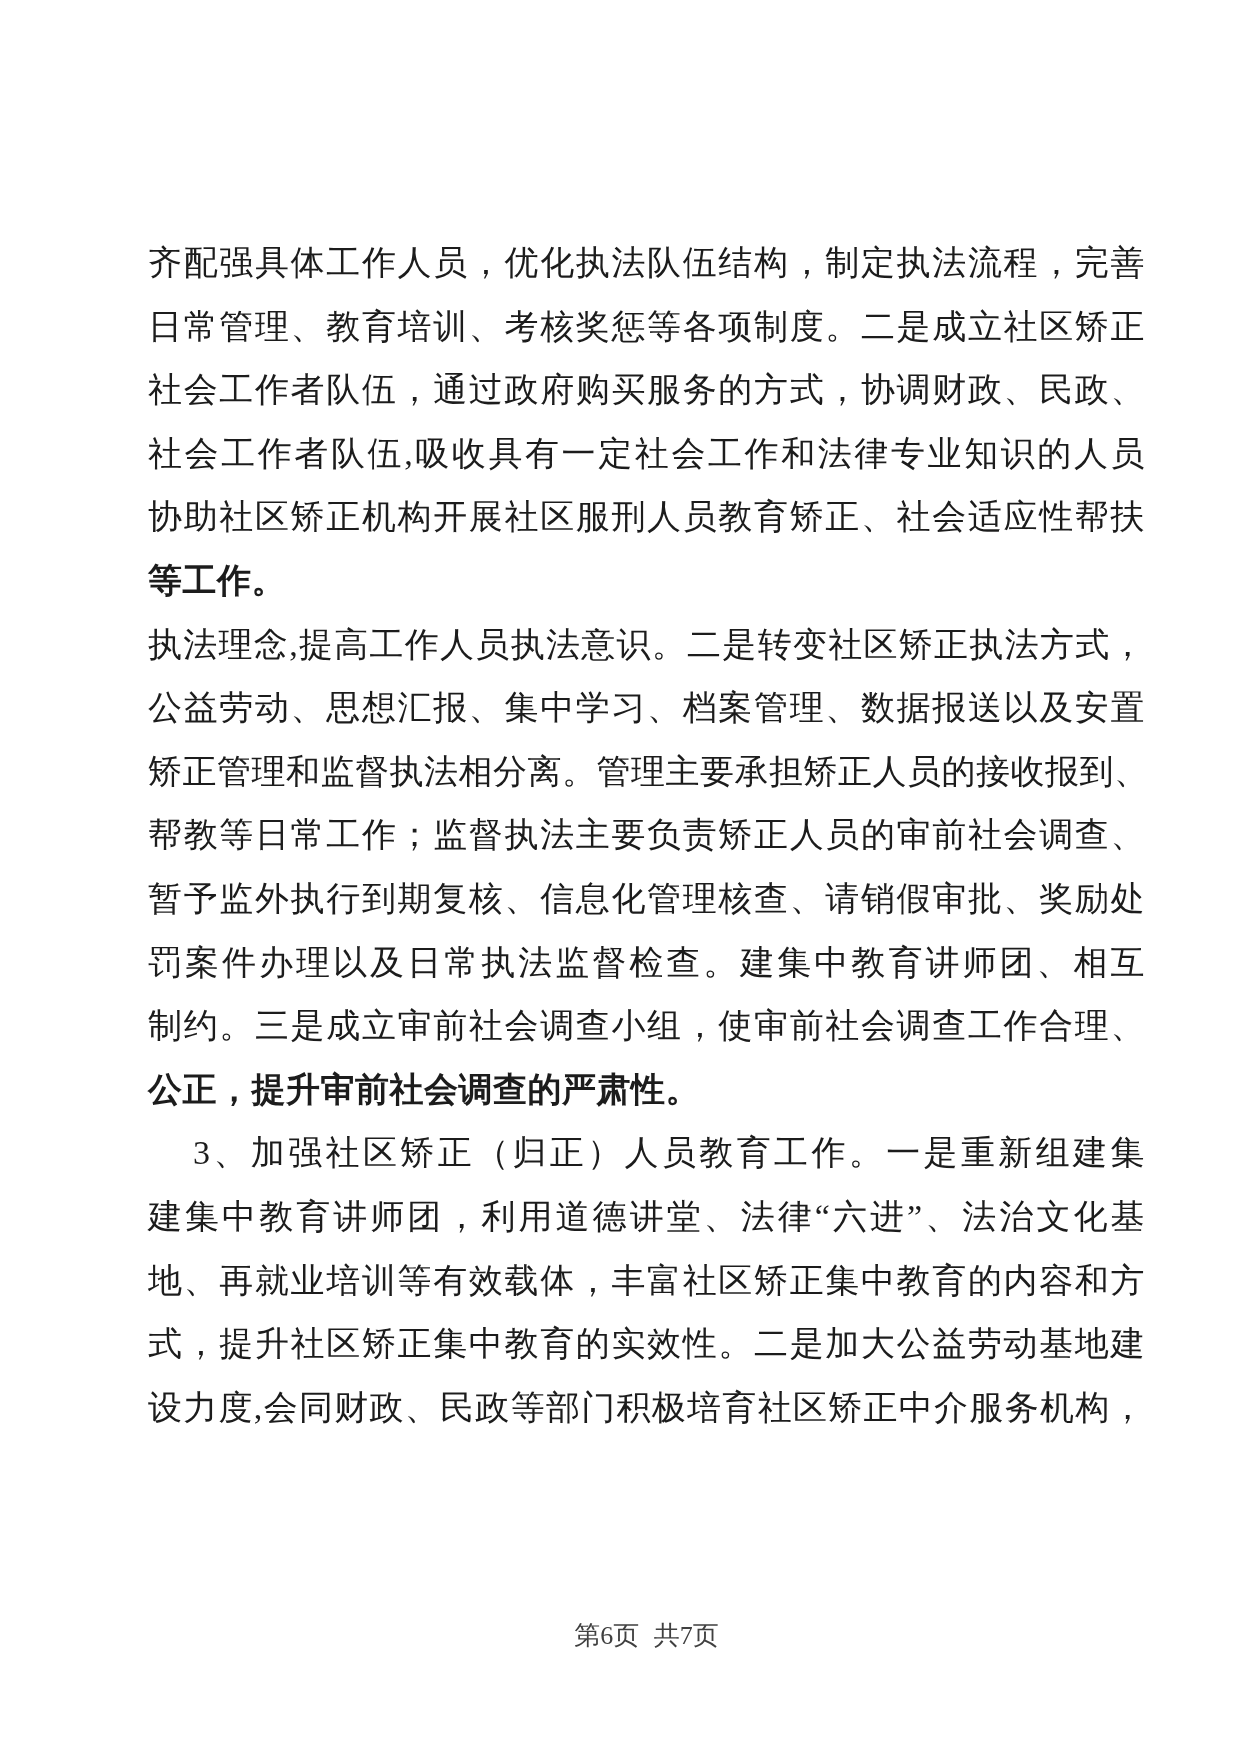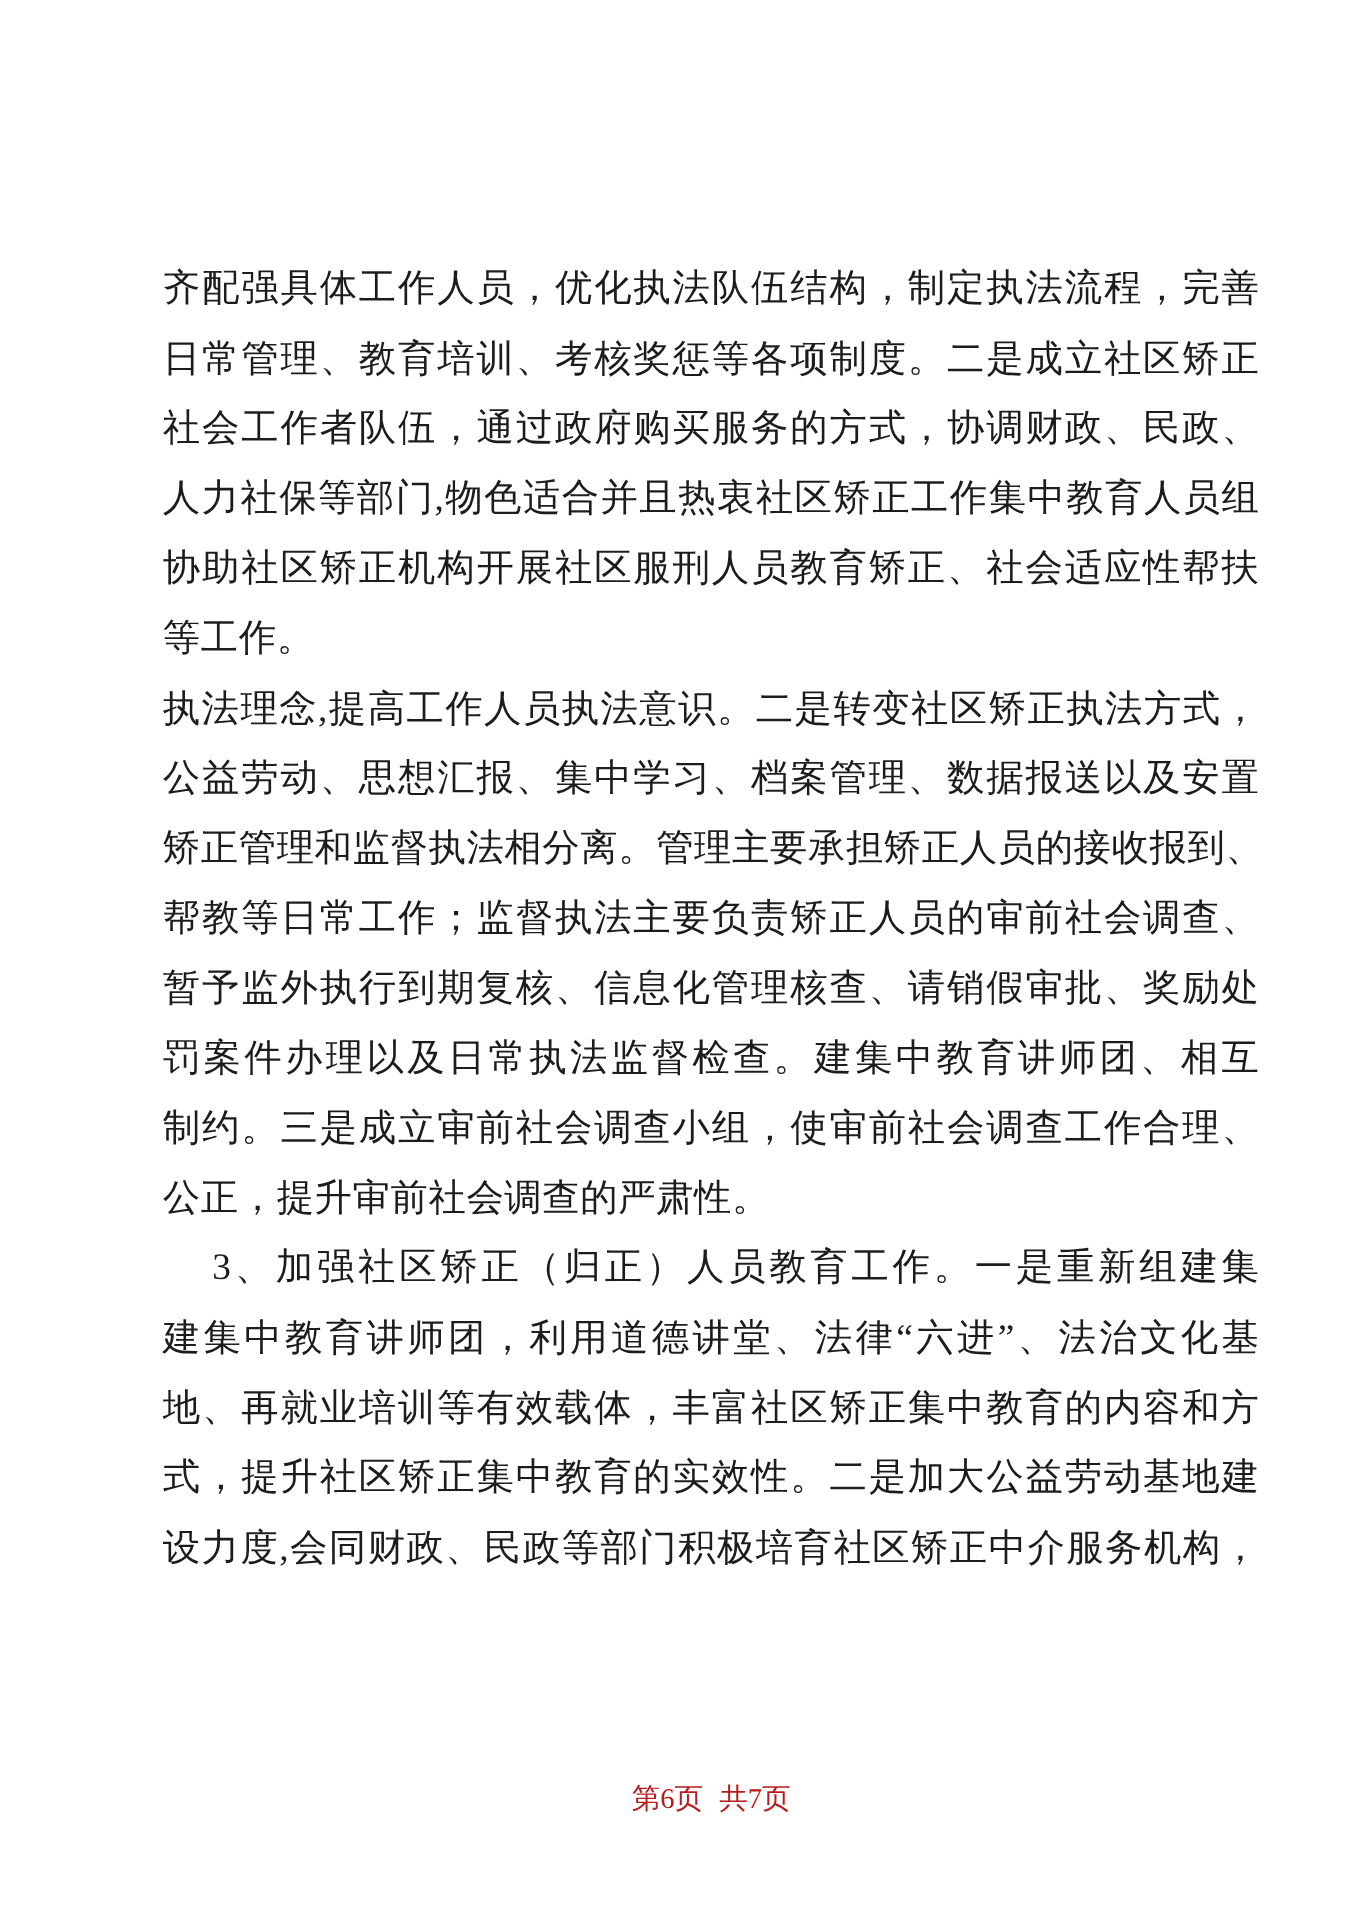--- a/index.html
+++ b/index.html
@@ -31,42 +31,43 @@
     text-align-last: justify;
     text-justify: inter-character;
     letter-spacing: 0.5px;
   }
   .line.indent {
     text-indent: 45px;
   }
   .line.flush {
     text-align: left;
     text-align-last: left;
+    font-weight: bold;
   }
   .footer {
     position: absolute;
     left: 148px;
     width: 997px;
     top: 1608px;
     text-align: center;
     font-size: 26px;
     line-height: 56px;
-    color: #b91c1c;
+    color: #404040;
     word-spacing: 8px;
   }
 </style>
 </head>
 <body>
 
 <div class="page">
   <div class="doc-body">
     <div class="line">齐配强具体工作人员，优化执法队伍结构，制定执法流程，完善</div>
     <div class="line">日常管理、教育培训、考核奖惩等各项制度。二是成立社区矫正</div>
     <div class="line">社会工作者队伍，通过政府购买服务的方式，协调财政、民政、</div>
-    <div class="line">人力社保等部门,物色适合并且热衷社区矫正工作集中教育人员组</div>
+    <div class="line">社会工作者队伍,吸收具有一定社会工作和法律专业知识的人员</div>
     <div class="line">协助社区矫正机构开展社区服刑人员教育矫正、社会适应性帮扶</div>
     <div class="line flush">等工作。</div>
     <div class="line">执法理念,提高工作人员执法意识。二是转变社区矫正执法方式，</div>
     <div class="line">公益劳动、思想汇报、集中学习、档案管理、数据报送以及安置</div>
     <div class="line">矫正管理和监督执法相分离。管理主要承担矫正人员的接收报到、</div>
     <div class="line">帮教等日常工作；监督执法主要负责矫正人员的审前社会调查、</div>
     <div class="line">暂予监外执行到期复核、信息化管理核查、请销假审批、奖励处</div>
     <div class="line">罚案件办理以及日常执法监督检查。建集中教育讲师团、相互</div>
     <div class="line">制约。三是成立审前社会调查小组，使审前社会调查工作合理、</div>
     <div class="line flush">公正，提升审前社会调查的严肃性。</div>

